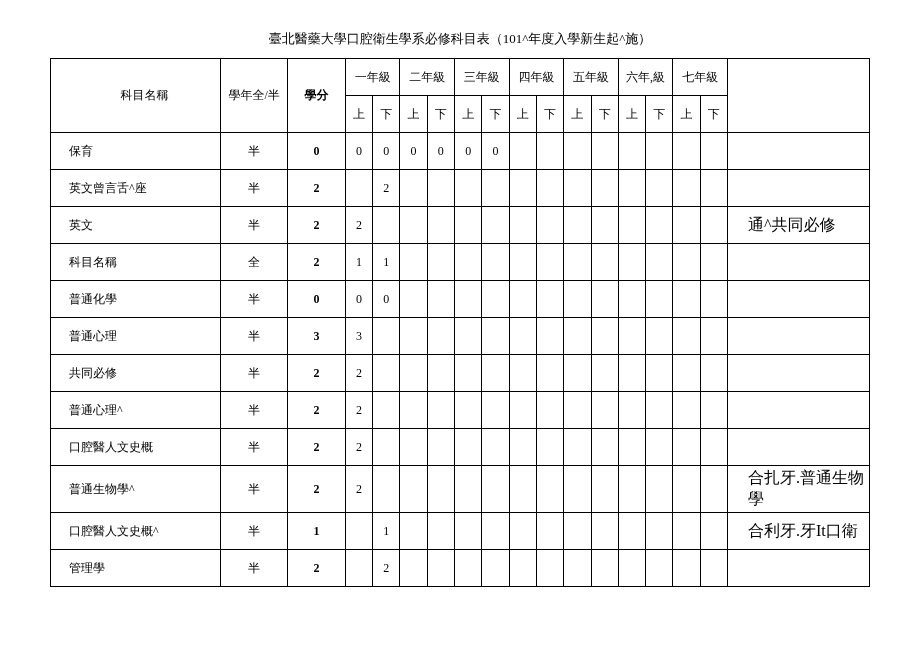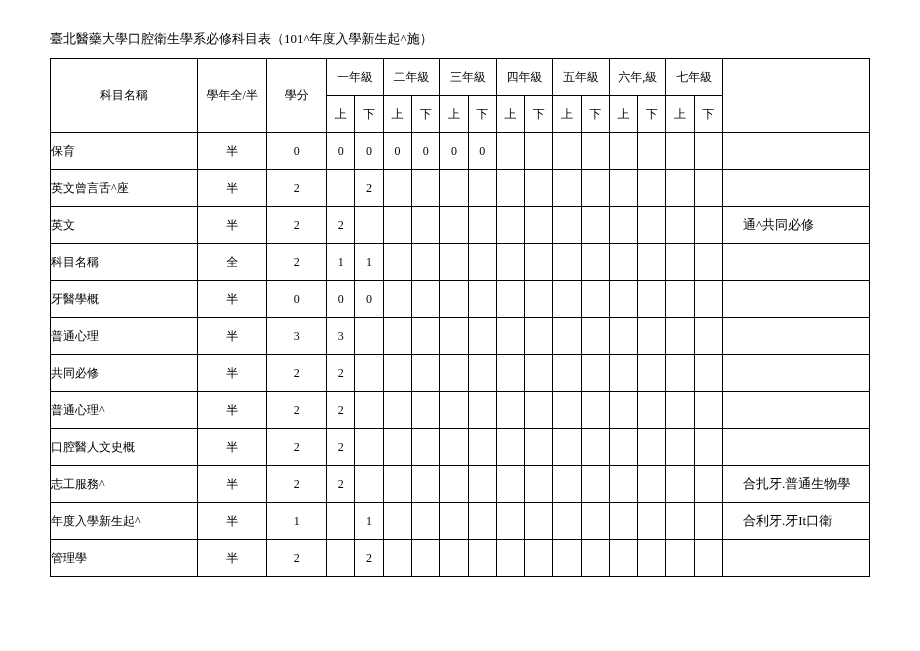--- a/index.html
+++ b/index.html
@@ -3,42 +3,42 @@
   <meta charset="utf-8">
   <style>
     body {
       font-family: "SimSun", "宋体", serif;
       font-size: 12px;
       background: #fff;
       margin: 0;
       padding: 30px 50px;
     }
     .title {
-      text-align: left;
+      text-align: center;
       margin-bottom: 10px;
       font-size: 13px;
     }
     table {
       border-collapse: collapse;
       width: 100%;
       table-layout: fixed;
     }
     th, td {
       border: 1px solid #000;
       text-align: center;
       vertical-align: middle;
       height: 32px;
       font-weight: normal;
       padding: 2px 0;
     }
-    .subject-col { width: 90px; text-align: left; padding-left: 0;}
+    .subject-col { width: 90px; text-align: left; padding-left: 18px;}
     .fullhalf-col { width: 42px; margin-top: 12px; }
-    .credit-col { width: 36px; }
+    .credit-col { width: 36px; font-weight: bold; }
     .sem-col { width: 34px; }
-    .note-col { width: 70px; text-align: left; padding-left: 20px; font-size: 13px;}
+    .note-col { width: 70px; text-align: left; padding-left: 20px; font-size: 16px;}
     th.subject-col { text-align: center; }
     th.note-col { text-align: center; }
   </style>
 </head>
 <body>
 
 <div class="title">臺北醫藥大學口腔衛生學系必修科目表（101^年度入學新生起^施）</div>
 
 <table>
   <thead>
@@ -147,21 +147,21 @@
         <td class="sem-col"></td>
         <td class="sem-col"></td>
         <td class="sem-col"></td>
         <td class="sem-col"></td>
         <td class="sem-col"></td>
         <td class="sem-col"></td>
         <td class="sem-col"></td>
         <td class="note-col"></td>
       </tr>
       <tr>
-        <td class="subject-col">牙醫學概</td>
+        <td class="subject-col">普通化學</td>
         <td class="fullhalf-col">半</td>
         <td class="credit-col">0</td>
         <td class="sem-col">0</td>
         <td class="sem-col">0</td>
         <td class="sem-col"></td>
         <td class="sem-col"></td>
         <td class="sem-col"></td>
         <td class="sem-col"></td>
         <td class="sem-col"></td>
         <td class="sem-col"></td>
@@ -247,41 +247,41 @@
         <td class="sem-col"></td>
         <td class="sem-col"></td>
         <td class="sem-col"></td>
         <td class="sem-col"></td>
         <td class="sem-col"></td>
         <td class="sem-col"></td>
         <td class="sem-col"></td>
         <td class="note-col"></td>
       </tr>
       <tr>
-        <td class="subject-col">志工服務^</td>
+        <td class="subject-col">普通生物學^</td>
         <td class="fullhalf-col">半</td>
         <td class="credit-col">2</td>
         <td class="sem-col">2</td>
         <td class="sem-col"></td>
         <td class="sem-col"></td>
         <td class="sem-col"></td>
         <td class="sem-col"></td>
         <td class="sem-col"></td>
         <td class="sem-col"></td>
         <td class="sem-col"></td>
         <td class="sem-col"></td>
         <td class="sem-col"></td>
         <td class="sem-col"></td>
         <td class="sem-col"></td>
         <td class="sem-col"></td>
         <td class="sem-col"></td>
         <td class="note-col">合扎牙.普通生物學</td>
       </tr>
       <tr>
-        <td class="subject-col">年度入學新生起^</td>
+        <td class="subject-col">口腔醫人文史概^</td>
         <td class="fullhalf-col">半</td>
         <td class="credit-col">1</td>
         <td class="sem-col"></td>
         <td class="sem-col">1</td>
         <td class="sem-col"></td>
         <td class="sem-col"></td>
         <td class="sem-col"></td>
         <td class="sem-col"></td>
         <td class="sem-col"></td>
         <td class="sem-col"></td>

